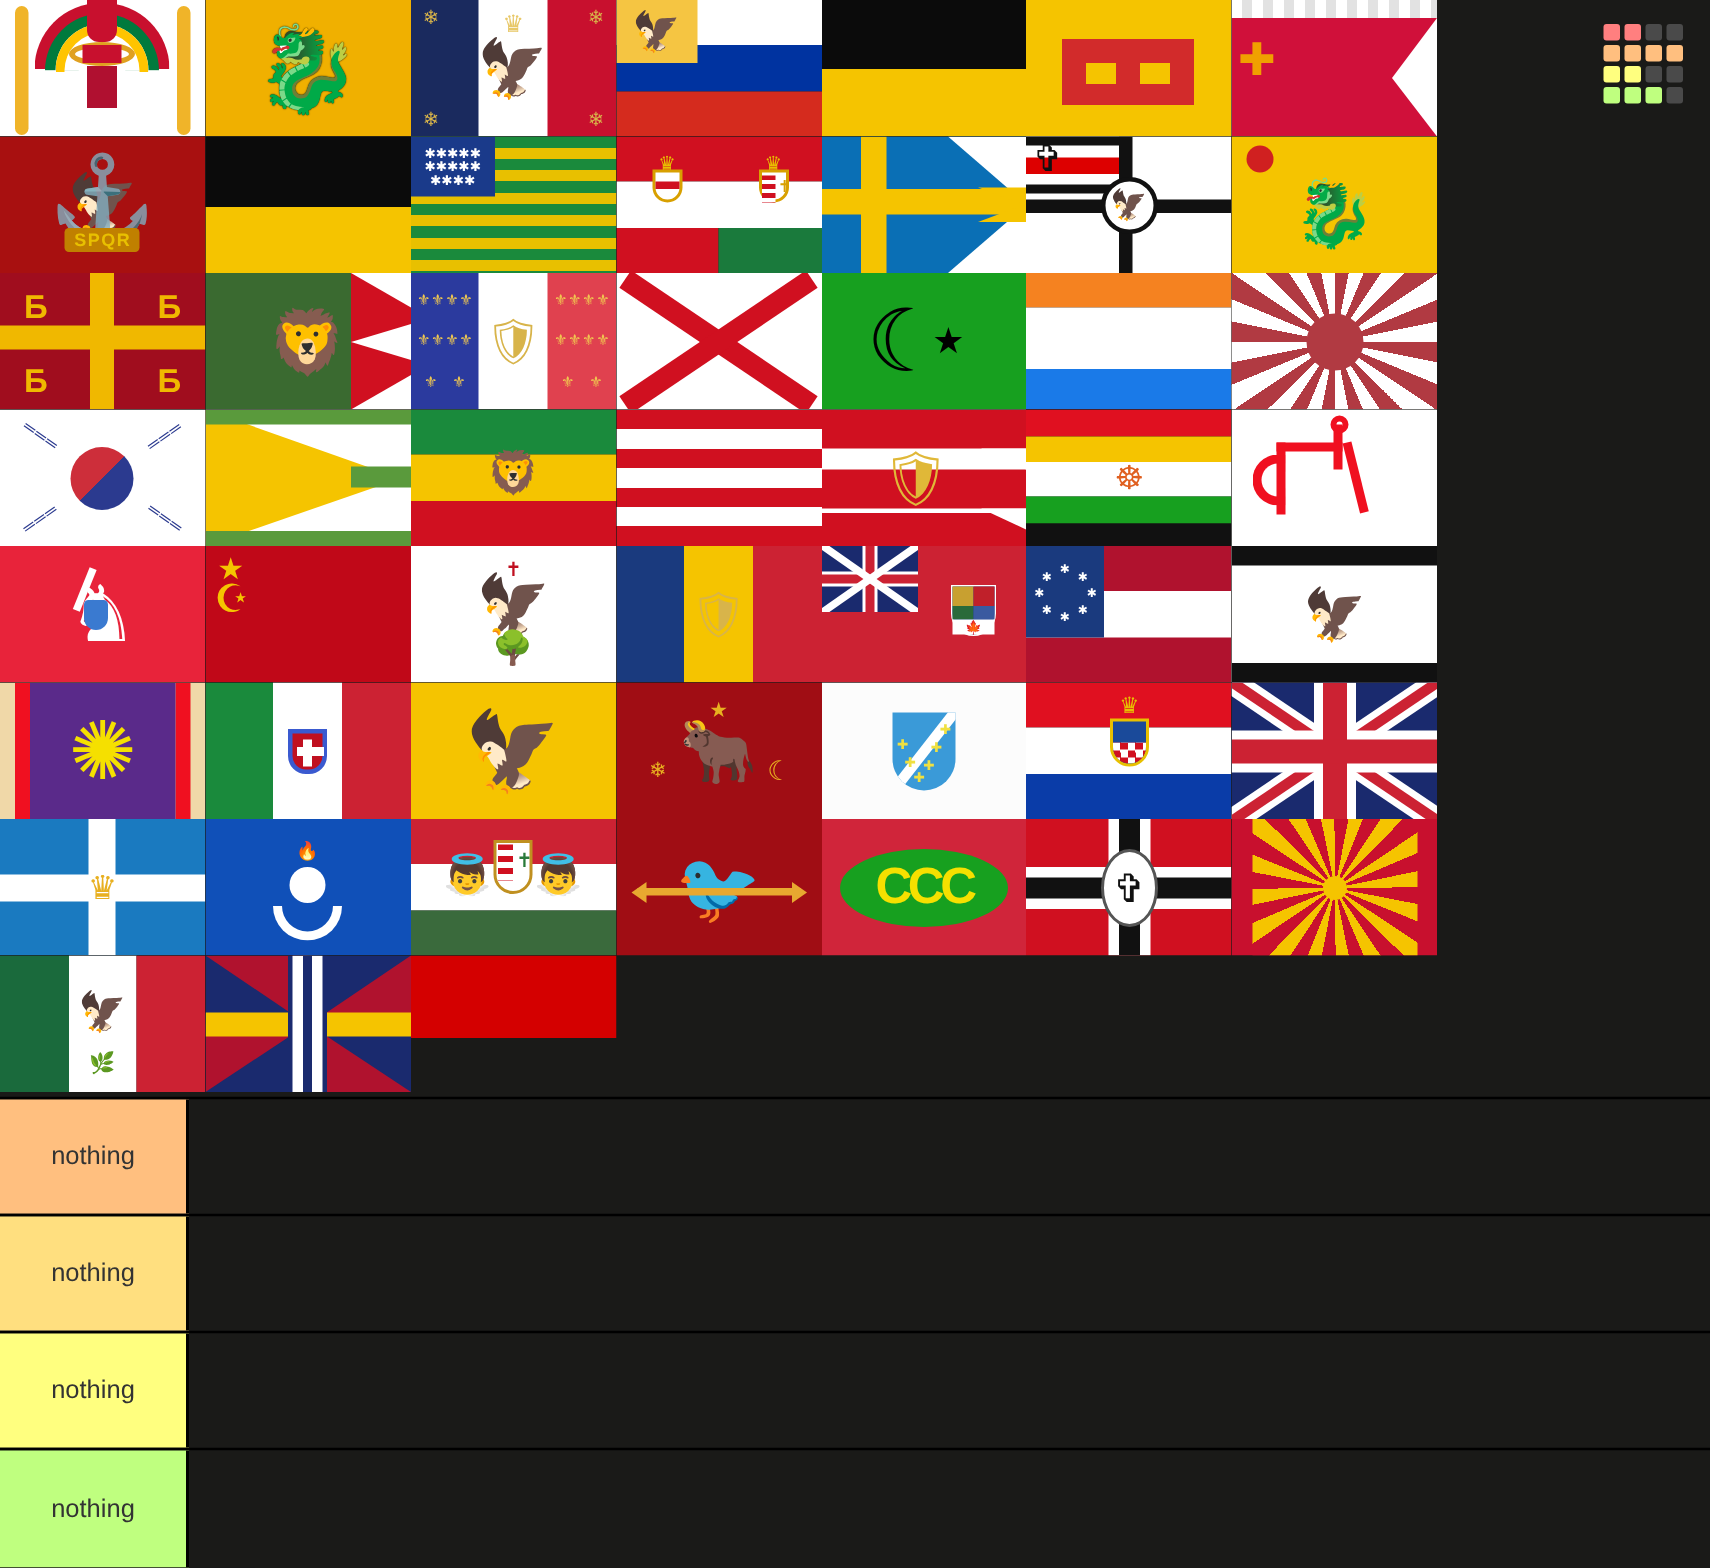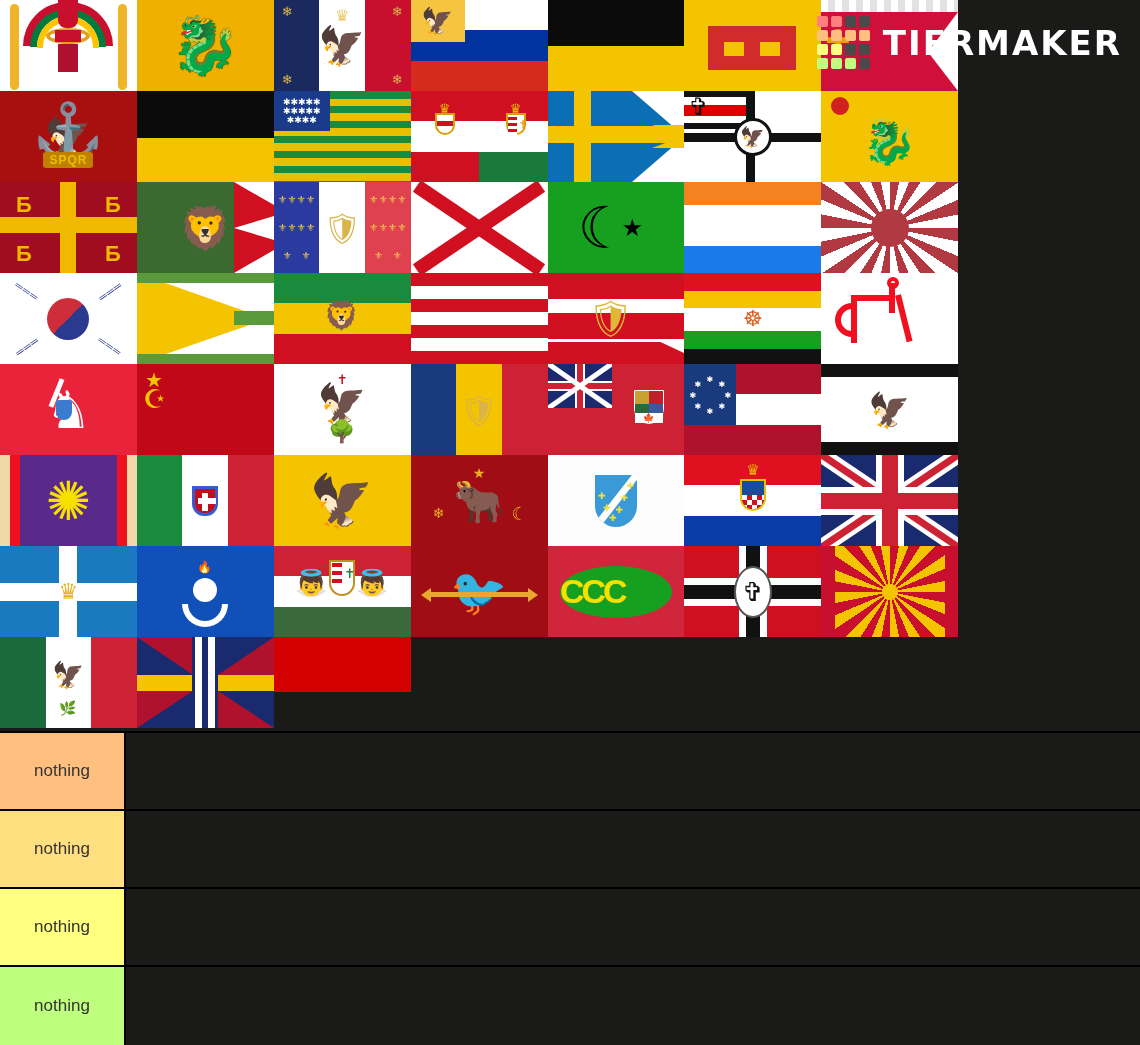--- a/index.html
+++ b/index.html
@@ -58,21 +58,20 @@
         <i style="background: rgb(255, 191, 127);"></i>
         <i style="background: rgb(255, 255, 127);"></i>
         <i style="background: rgb(255, 255, 127);"></i>
         <i style="background: rgb(74, 74, 74);"></i>
         <i style="background: rgb(74, 74, 74);"></i>
         <i style="background: rgb(191, 255, 127);"></i>
         <i style="background: rgb(191, 255, 127);"></i>
         <i style="background: rgb(191, 255, 127);"></i>
         <i style="background: rgb(74, 74, 74);"></i>
       </span>
-    <span class="txt">TIERMAKER</span>
   </div>
 
   <div class="tier-row" style="height:733px;">
     <div class="tier-body">
       <div class="grid">
 
         <div class="cell">
           <div class="flag" style="background:#fff;">
             <div style="position:absolute;left:50%;top:2px;transform:translateX(-50%);width:90px;height:44px;border:8px solid #c8102e;border-bottom:none;border-radius:52px 52px 0 0;"></div>
             <div style="position:absolute;left:50%;top:9px;transform:translateX(-50%);width:76px;height:38px;border:7px solid #007a3d;border-bottom:none;border-radius:44px 44px 0 0;"></div>
@@ -562,21 +561,21 @@
           <div class="flag" style="background:#a00d14;">
             <div class="c" style="font-size:46px;color:#e8a830;">🐦</div>
             <div style="position:absolute;left:14px;top:46px;right:14px;height:5px;background:#e8a830;"></div>
             <div style="position:absolute;left:10px;top:42px;border-style:solid;border-width:7px 10px 7px 0;border-color:transparent #e8a830 transparent transparent;"></div>
             <div style="position:absolute;right:10px;top:42px;border-style:solid;border-width:7px 0 7px 10px;border-color:transparent transparent transparent #e8a830;"></div>
           </div>
         </div>
 
         <div class="cell">
           <div class="flag" style="background:#d0253a;">
-            <div style="position:absolute;left:50%;top:50%;transform:translate(-50%,-50%);width:112px;height:52px;border-radius:50%;background:#17a01f;display:flex;align-items:center;">
+            <div style="position:absolute;left:50%;top:50%;transform:translate(-50%,-50%);width:112px;height:52px;border-radius:50%;background:#17a01f;display:flex;align-items:center;justify-content:center;">
               <span class="overlay-text" style="position:static;transform:none;color:#f5e000;font-size:34px;letter-spacing:-3px;">CCC</span>
             </div>
           </div>
         </div>
 
         <div class="cell">
           <div class="flag" style="background:#d01020;">
             <div style="position:absolute;left:50%;top:0;margin-left:-14px;width:28px;height:100%;background:#fff;"></div>
             <div style="position:absolute;left:0;top:50%;margin-top:-14px;width:100%;height:28px;background:#fff;"></div>
             <div style="position:absolute;left:50%;top:0;margin-left:-7px;width:14px;height:100%;background:#111;"></div>

